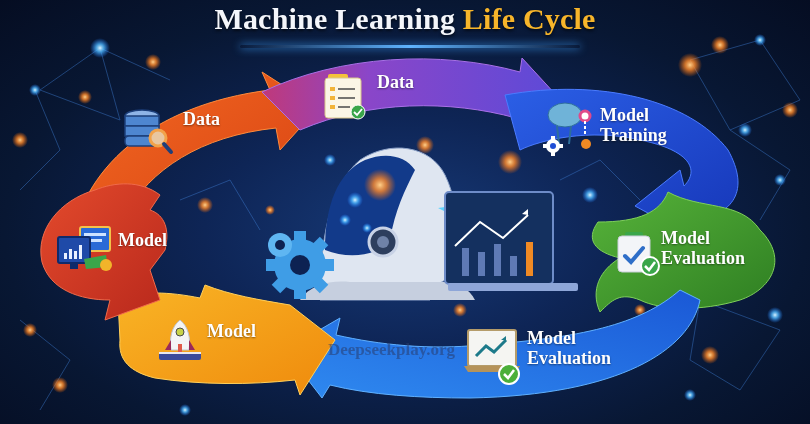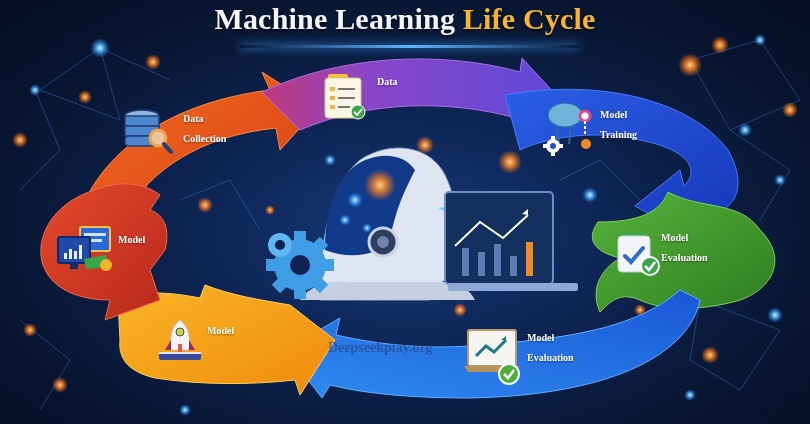--- a/index.html
+++ b/index.html
@@ -4,23 +4,23 @@
 <style>
   * { margin:0; padding:0; box-sizing:border-box; }
   html, body { width:810px; height:424px; overflow:hidden; background:#0a1638; }
   .canvas { position:relative; width:810px; height:424px; overflow:hidden;
     background: radial-gradient(ellipse at 50% 55%, #173a78 0%, #0e2556 35%, #081733 70%, #050d22 100%);
     font-family:Liberation Serif, serif; }
   .title { position:absolute; top:2px; left:0; width:810px; text-align:center; font-size:30px; font-weight:bold; letter-spacing:0.2px; color:#f4f6fb; text-shadow:0 2px 3px rgba(0,0,0,0.6); }
   .title .hl { color:#f7b52a; }
   .title-line { position:absolute; top:45px; left:240px; width:340px; height:3px; background:linear-gradient(90deg, rgba(60,150,255,0), #5fb4ff, rgba(60,150,255,0)); border-radius:2px; box-shadow:0 0 8px #3fa2ff; }
   svg.bg { position:absolute; left:0; top:0; }
-  .label { position:absolute; color:#fff; font-weight:bold; font-size:10px; line-height:20px; text-shadow:0 1px 2px rgba(0,0,0,0.45); white-space:nowrap; }
+  .label { position:absolute; color:#fff; font-weight:bold; font-size:18px; line-height:20px; text-shadow:0 1px 2px rgba(0,0,0,0.45); white-space:nowrap; }
   .icon { position:absolute; }
-  .watermark { position:absolute; left:328px; top:340px; font-size:14px; font-weight:bold; color:rgba(40,60,110,0.55); }
+  .watermark { position:absolute; left:328px; top:340px; font-size:17px; font-weight:bold; color:rgba(40,60,110,0.55); }
 </style>
 </head>
 <body>
 
 <div class="canvas">
 
   <svg class="bg" width="810" height="424" viewBox="0 0 810 424">
     <defs>
       <radialGradient id="glowO" cx="50%" cy="50%" r="50%">
         <stop offset="0%" stop-color="#ffd08a"></stop>
@@ -171,21 +171,20 @@
       <ellipse cx="20" cy="8" rx="17" ry="6" fill="#8fb4e6" stroke="#1d3f7a" stroke-width="1.5"></ellipse>
       <rect x="3" y="8" width="34" height="10" fill="#4e86d0" stroke="#1d3f7a" stroke-width="1.5"></rect>
       <rect x="3" y="18" width="34" height="10" fill="#4e86d0" stroke="#1d3f7a" stroke-width="1.5"></rect>
       <rect x="3" y="28" width="34" height="10" rx="4" fill="#4e86d0" stroke="#1d3f7a" stroke-width="1.5"></rect>
       <circle cx="36" cy="30" r="8" fill="#e9c6a0" stroke="#f2a24a" stroke-width="3"></circle>
       <line x1="42" y1="36" x2="49" y2="44" stroke="#1d3f7a" stroke-width="4" stroke-linecap="round"></line>
     </svg>
   </div>
   <div class="label" style="left:183px;top:109px;">
     <div>Data</div>
-    <div>Collection</div>
   </div>
 
   <div class="icon" style="left:322px;top:72px;width:46px;height:48px;">
     <svg width="46" height="48" viewBox="0 0 46 48">
       <rect x="6" y="2" width="20" height="8" rx="2" fill="#f4c23a"></rect>
       <rect x="3" y="6" width="36" height="40" rx="3" fill="#fbf6e6" stroke="#d9c68a" stroke-width="1"></rect>
       <rect x="8" y="15" width="5" height="4" fill="#f2b43a"></rect>
         <line x1="16" y1="17" x2="33" y2="17" stroke="#4a4a4a" stroke-width="1.5"></line>
       <rect x="8" y="24" width="5" height="4" fill="#f2b43a"></rect>
         <line x1="16" y1="26" x2="33" y2="26" stroke="#4a4a4a" stroke-width="1.5"></line>

